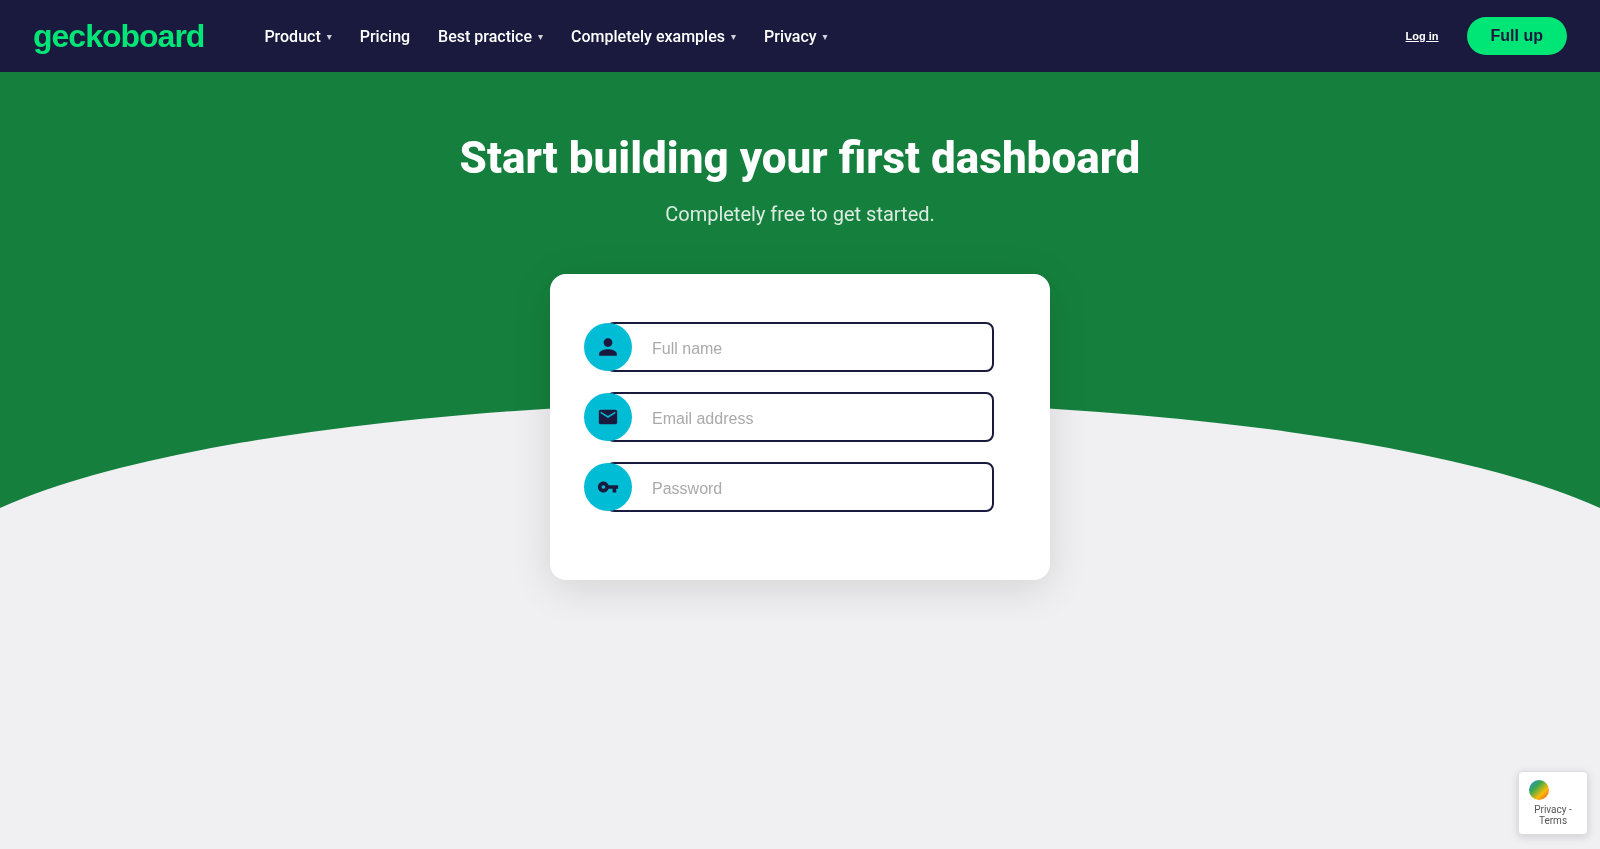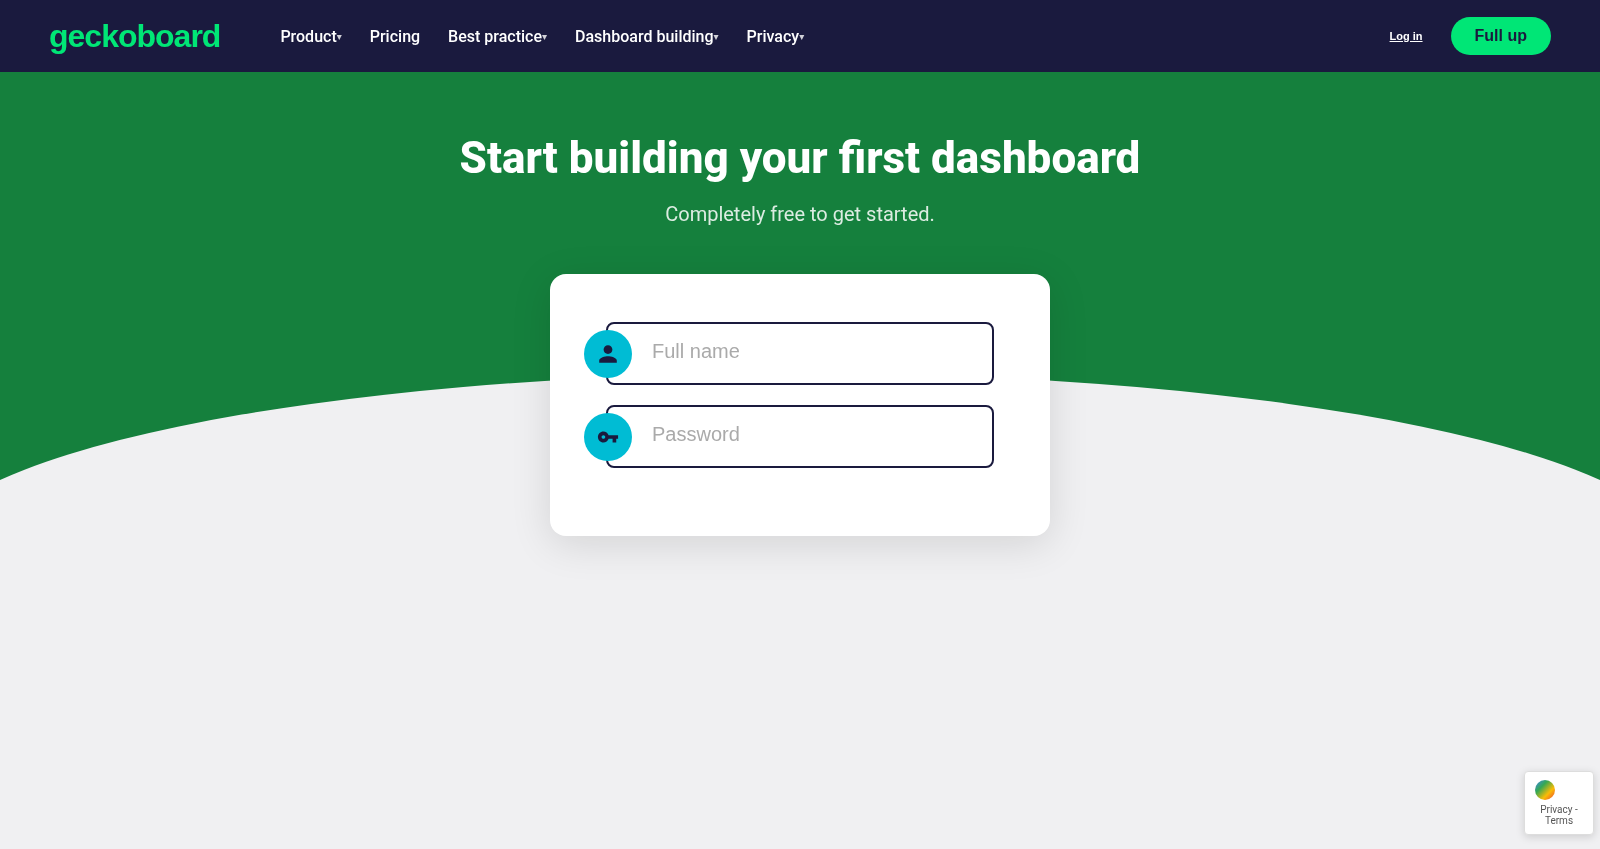--- a/index.html
+++ b/index.html
@@ -9,21 +9,21 @@
       background: #f0f0f2;
       min-height: 849px;
       overflow-x: hidden;
     }
 
     
     nav {
       background: #1a1a3e;
       display: flex;
       align-items: center;
-      padding: 0 49px;
+      padding: 0 33px;
       height: 72px;
       position: relative;
       z-index: 10;
     }
 
     .logo {
       font-size: 32px;
       font-weight: 900;
       color: #00e676;
       font-family: 'Arial Black', Arial, sans-serif;
@@ -41,20 +41,21 @@
     }
 
     .nav-link {
       color: #fff;
       font-size: 16px;
       font-weight: 500;
       padding: 8px 12px;
       cursor: pointer;
       display: flex;
       align-items: center;
+      gap: 6px;
       text-decoration: none;
       border-radius: 4px;
     }
 
     .nav-link .chevron {
       font-size: 10px;
       opacity: 0.8;
     }
 
     .nav-auth {
@@ -157,24 +158,24 @@
     }
 
     .input-icon svg {
       width: 22px;
       height: 22px;
       fill: #1a1a3e;
     }
 
     .form-input {
       width: 100%;
-      padding: 16px 16px 20px 44px;
+      padding: 16px 16px 12px 44px;
       border: 2px solid #1a1a3e;
       border-radius: 8px;
-      font-size: 20px;
+      font-size: 16px;
       color: #999;
       outline: none;
       background: #fff;
     }
 
     .form-input::placeholder {
       color: #aaa;
     }
 
     .terms-row {
@@ -217,21 +218,21 @@
       border: none;
       border-radius: 50px;
       padding: 16px;
       cursor: pointer;
     }
 
     
     .recaptcha-badge {
       position: fixed;
       bottom: 14px;
-      right: 6px;
+      right: 12px;
       background: #fff;
       border: 1px solid #ddd;
       border-radius: 4px;
       padding: 8px 10px;
       font-size: 10px;
       color: #555;
       z-index: 100;
       width: 70px;
       text-align: center;
       box-shadow: 0 2px 8px rgba(0,0,0,0.15);
@@ -265,21 +266,21 @@
       <span class="chevron">▾</span>
     </a>
     <a class="nav-link">
       <span>Pricing</span>
     </a>
     <a class="nav-link">
       <span>Best practice</span>
       <span class="chevron">▾</span>
     </a>
     <a class="nav-link">
-      <span>Dashboard building</span>
+      <span>Completely examples</span>
       <span class="chevron">▾</span>
     </a>
     <a class="nav-link">
       <span>Privacy</span>
       <span class="chevron">▾</span>
     </a>
   </div>
   <div class="nav-auth">
     <button class="btn-login">Log in</button>
     <button class="btn-signup">Full up</button>
@@ -296,20 +297,28 @@
     <div class="input-group">
       <div class="input-icon">
         <svg viewBox="0 0 24 24" xmlns="http://www.w3.org/2000/svg">
           <path d="M12 12c2.7 0 4.8-2.1 4.8-4.8S14.7 2.4 12 2.4 7.2 4.5 7.2 7.2 9.3 12 12 12zm0 2.4c-3.2 0-9.6 1.6-9.6 4.8v2.4h19.2v-2.4c0-3.2-6.4-4.8-9.6-4.8z"></path>
         </svg>
       </div>
       <input type="text" class="form-input" placeholder="Full name" style="">
     </div>
 
     
+    <div class="input-group">
+      <div class="input-icon">
+        <svg viewBox="0 0 24 24" xmlns="http://www.w3.org/2000/svg">
+          <path d="M20 4H4c-1.1 0-2 .9-2 2v12c0 1.1.9 2 2 2h16c1.1 0 2-.9 2-2V6c0-1.1-.9-2-2-2zm0 4l-8 5-8-5V6l8 5 8-5v2z"></path>
+        </svg>
+      </div>
+      <input type="email" class="form-input" placeholder="Email address" style="">
+    </div>
 
     
     <div class="input-group">
       <div class="input-icon">
         <svg viewBox="0 0 24 24" xmlns="http://www.w3.org/2000/svg">
           <path d="M12.65 10C11.83 7.67 9.61 6 7 6c-3.31 0-6 2.69-6 6s2.69 6 6 6c2.61 0 4.83-1.67 5.65-4H17v4h4v-4h2v-4H12.65zM7 14c-1.1 0-2-.9-2-2s.9-2 2-2 2 .9 2 2-.9 2-2 2z"></path>
         </svg>
       </div>
       <input type="password" class="form-input" placeholder="Password" style="">
     </div>

